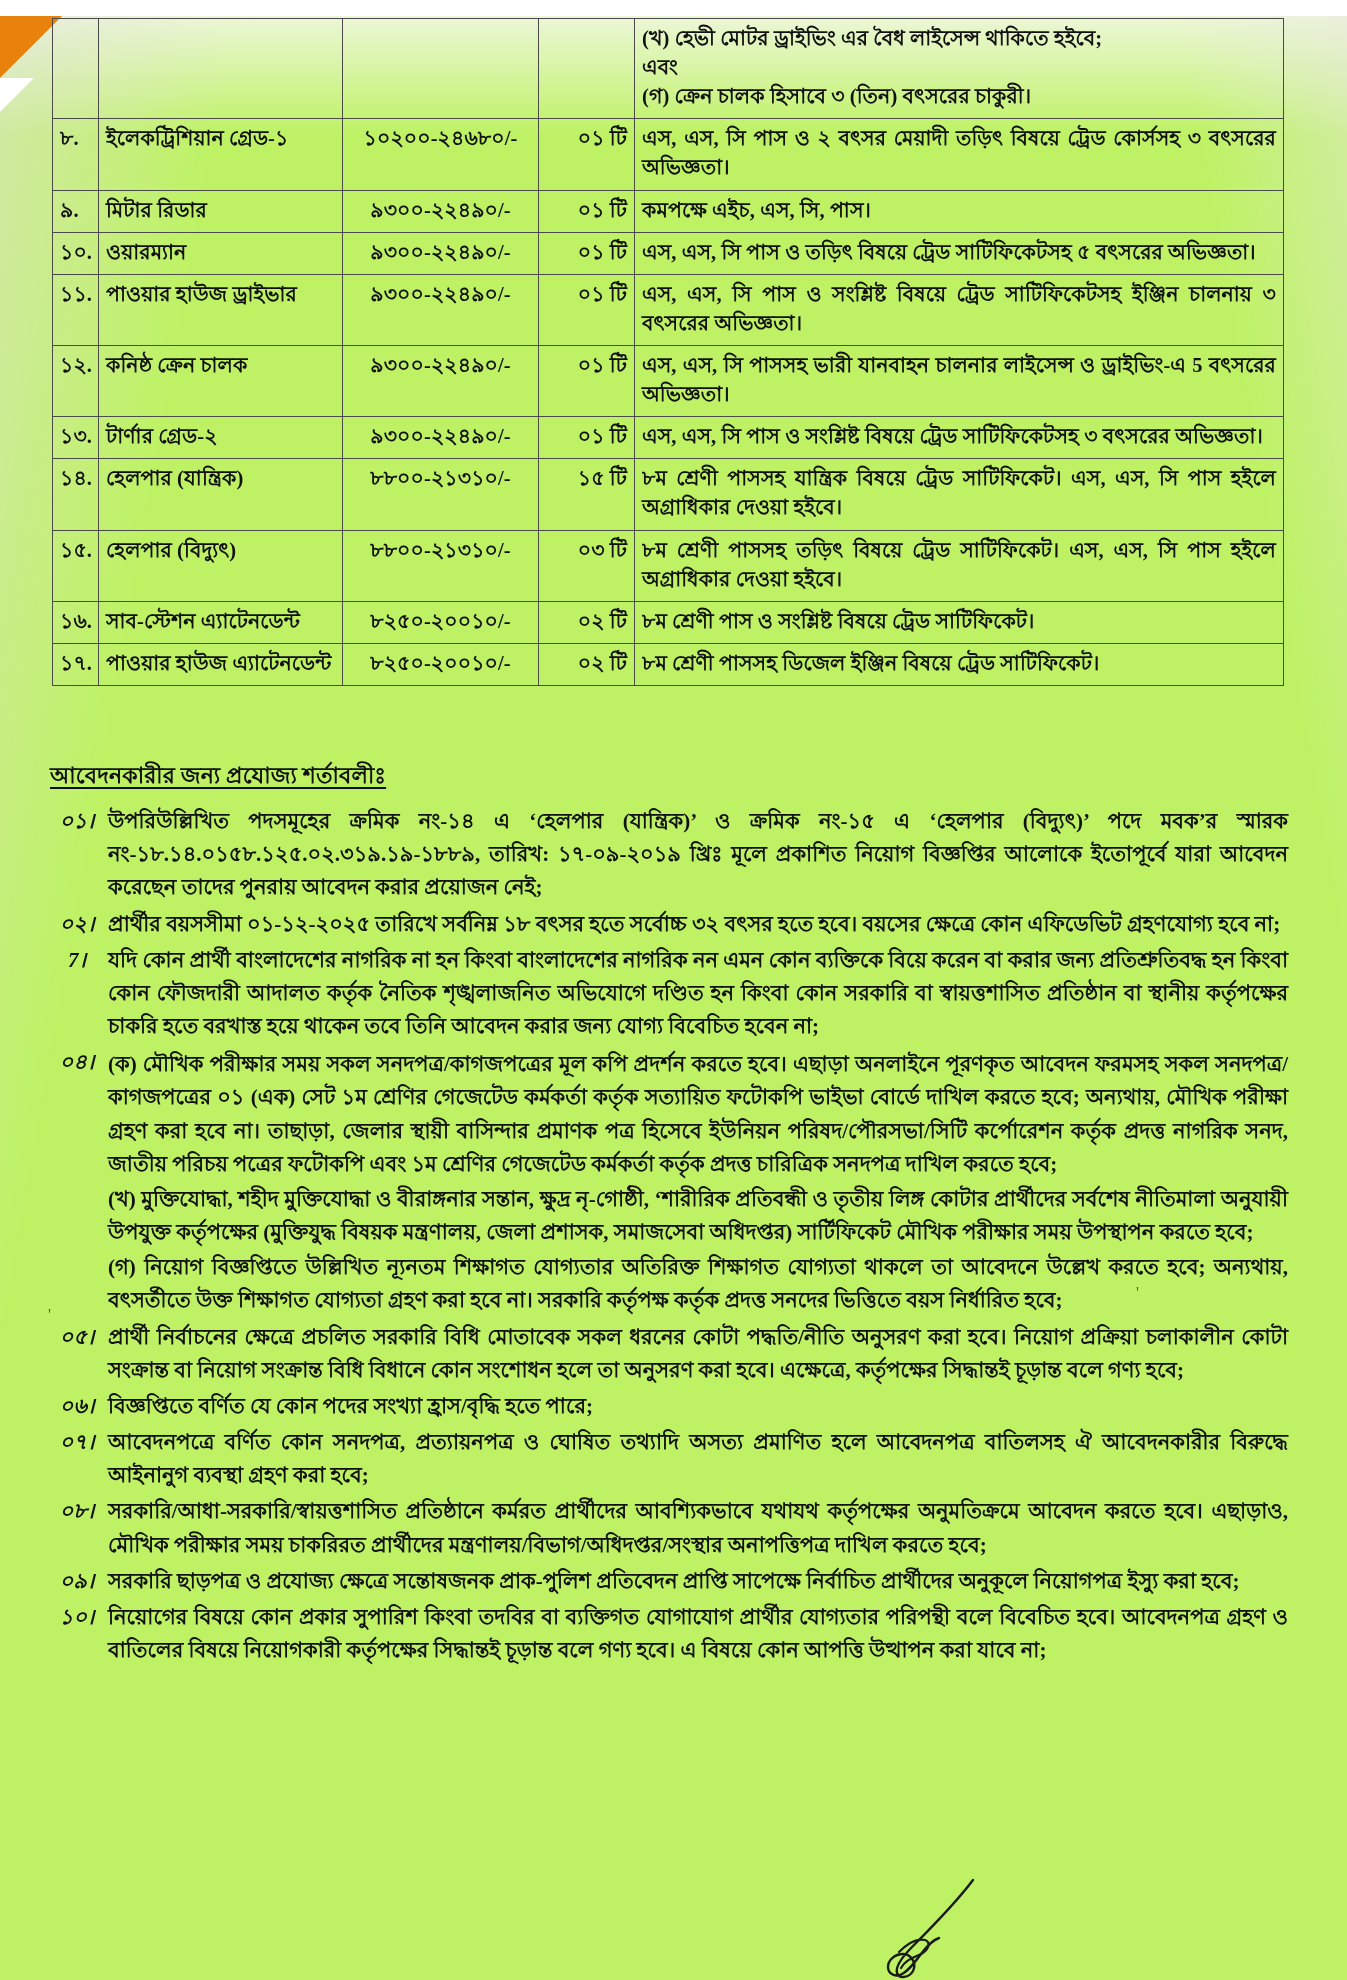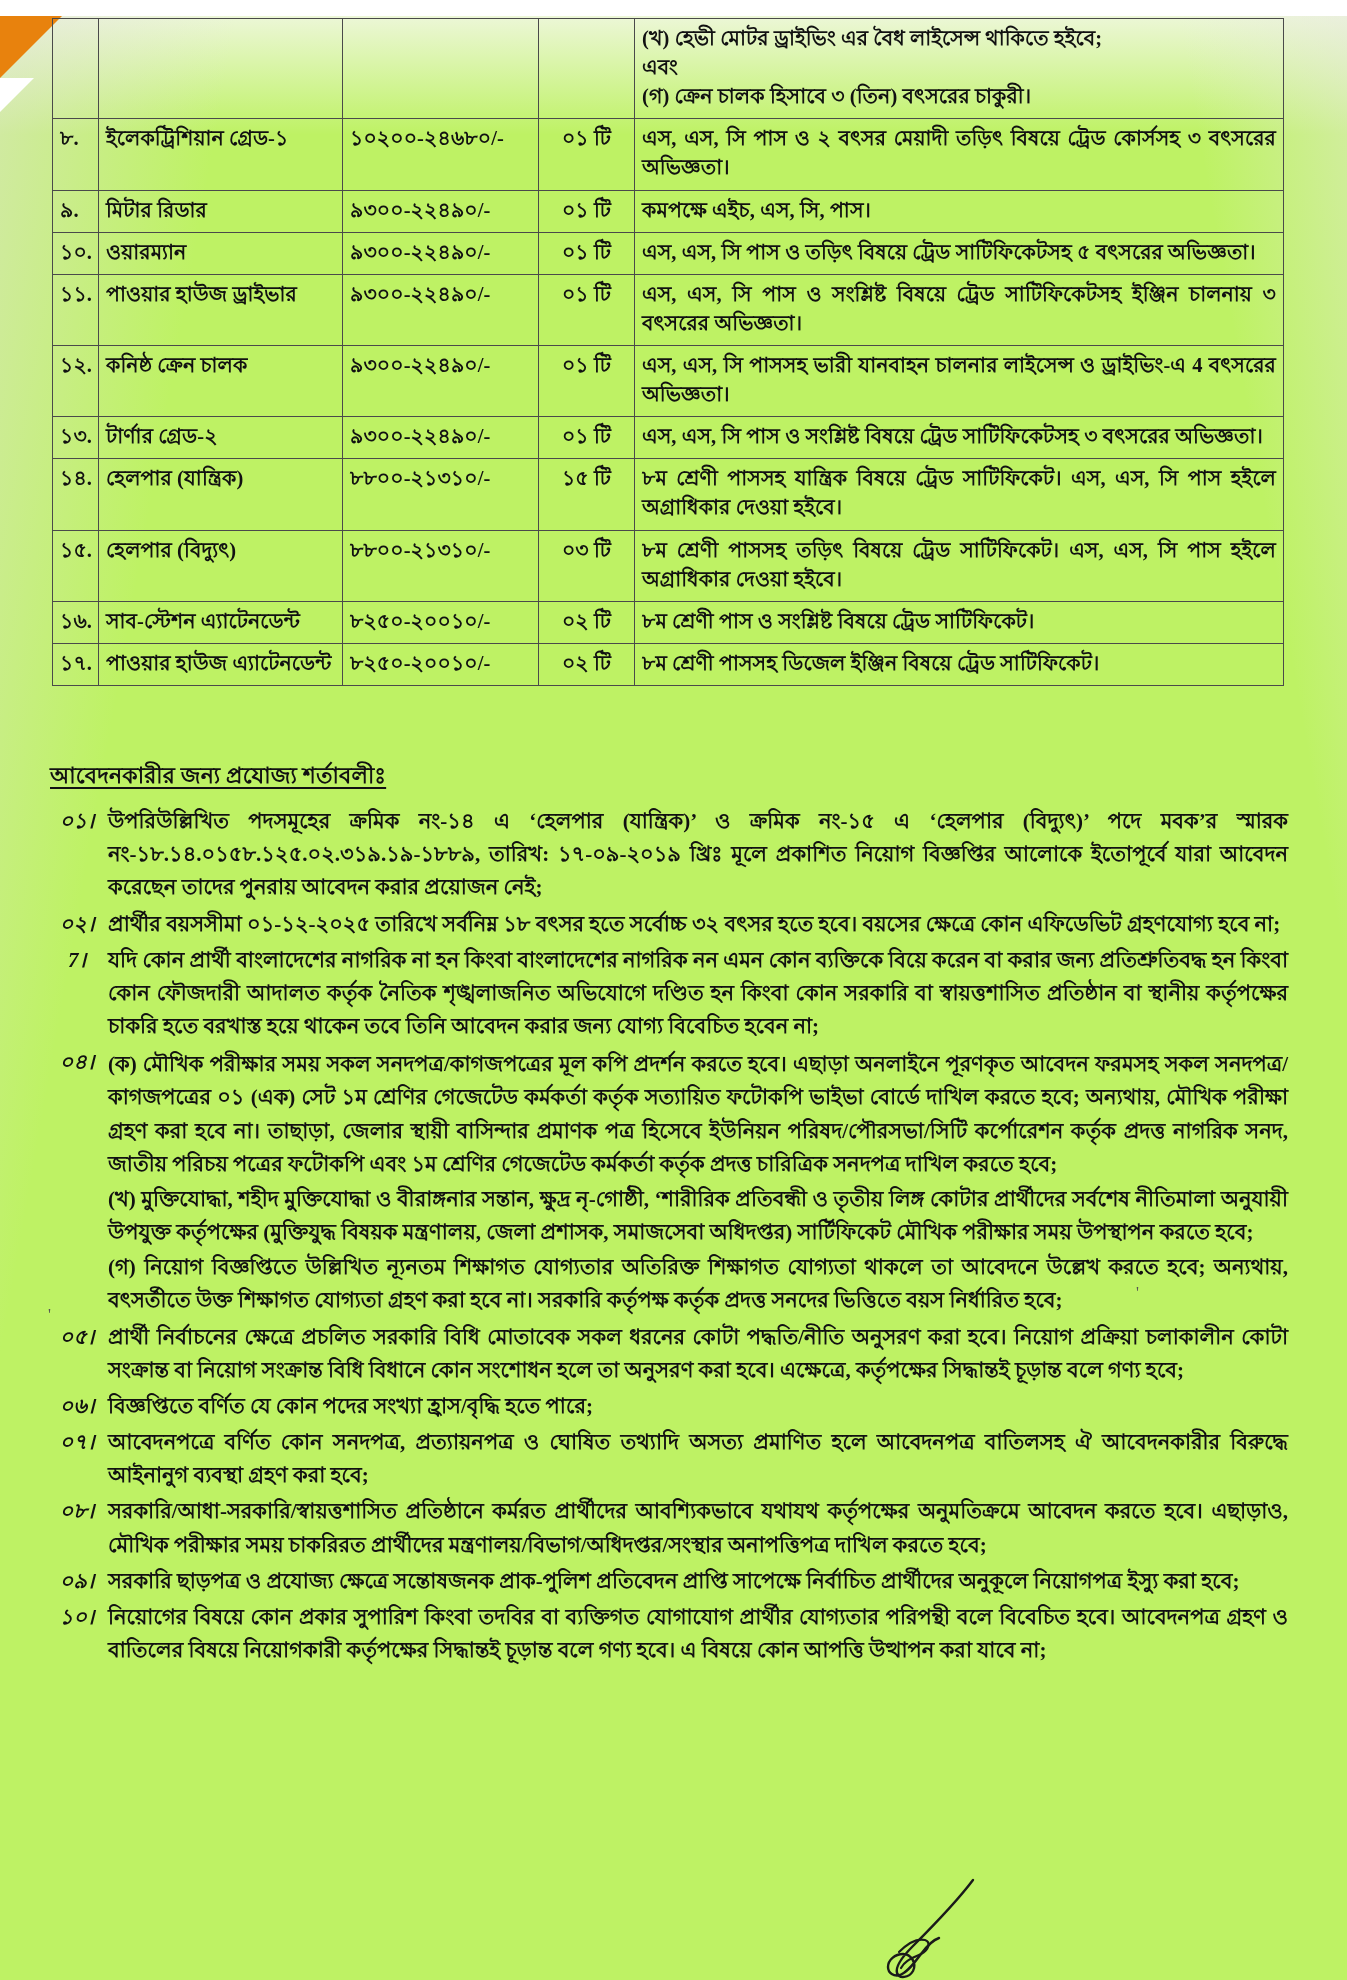--- a/index.html
+++ b/index.html
@@ -68,22 +68,22 @@
     vertical-align: top;
     padding: 5px 7px 7px 7px;
     font-size: 20.5px;
     line-height: 1.42;
     font-family: "Liberation Serif", "DejaVu Serif", serif;
     font-weight: 700;
     letter-spacing: 0.1px;
   }
   .col-sl   { width: 46px;  text-align: left; }
   .col-name { width: 244px; }
-  .col-pay  { width: 196px; white-space: nowrap;}
-  .col-qty  { width: 96px;  text-align: center; white-space: nowrap;}
+  .col-pay  { width: 196px; text-align: center; white-space: nowrap;}
+  .col-qty  { width: 96px;  text-align: right; white-space: nowrap;}
   .col-qual { width: auto; text-align: justify; }
   td.col-qual { padding-left: 9px; padding-right: 9px; }
 
   
   .row-cont td { height: 86px; }
   .cont-text { text-align: left; }
 
   
   .conditions {
     position: absolute;
@@ -194,21 +194,21 @@
             <td class="col-name">পাওয়ার হাউজ ড্রাইভার</td>
             <td class="col-pay">৯৩০০-২২৪৯০/-</td>
             <td class="col-qty">০১ টি</td>
             <td class="col-qual">এস, এস, সি পাস ও সংশ্লিষ্ট বিষয়ে ট্রেড সাটিফিকেটসহ ইঞ্জিন চালনায় ৩ বৎসরের অভিজ্ঞতা।</td>
           </tr>
           <tr>
             <td class="col-sl">১২.</td>
             <td class="col-name">কনিষ্ঠ ক্রেন চালক</td>
             <td class="col-pay">৯৩০০-২২৪৯০/-</td>
             <td class="col-qty">০১ টি</td>
-            <td class="col-qual">এস, এস, সি পাসসহ ভারী যানবাহন চালনার লাইসেন্স ও ড্রাইভিং-এ 4 বৎসরের অভিজ্ঞতা।</td>
+            <td class="col-qual">এস, এস, সি পাসসহ ভারী যানবাহন চালনার লাইসেন্স ও ড্রাইভিং-এ 5 বৎসরের অভিজ্ঞতা।</td>
           </tr>
           <tr>
             <td class="col-sl">১৩.</td>
             <td class="col-name">টার্ণার গ্রেড-২</td>
             <td class="col-pay">৯৩০০-২২৪৯০/-</td>
             <td class="col-qty">০১ টি</td>
             <td class="col-qual">এস, এস, সি পাস ও সংশ্লিষ্ট বিষয়ে ট্রেড সাটিফিকেটসহ ৩ বৎসরের অভিজ্ঞতা।</td>
           </tr>
           <tr>
             <td class="col-sl">১৪.</td>

